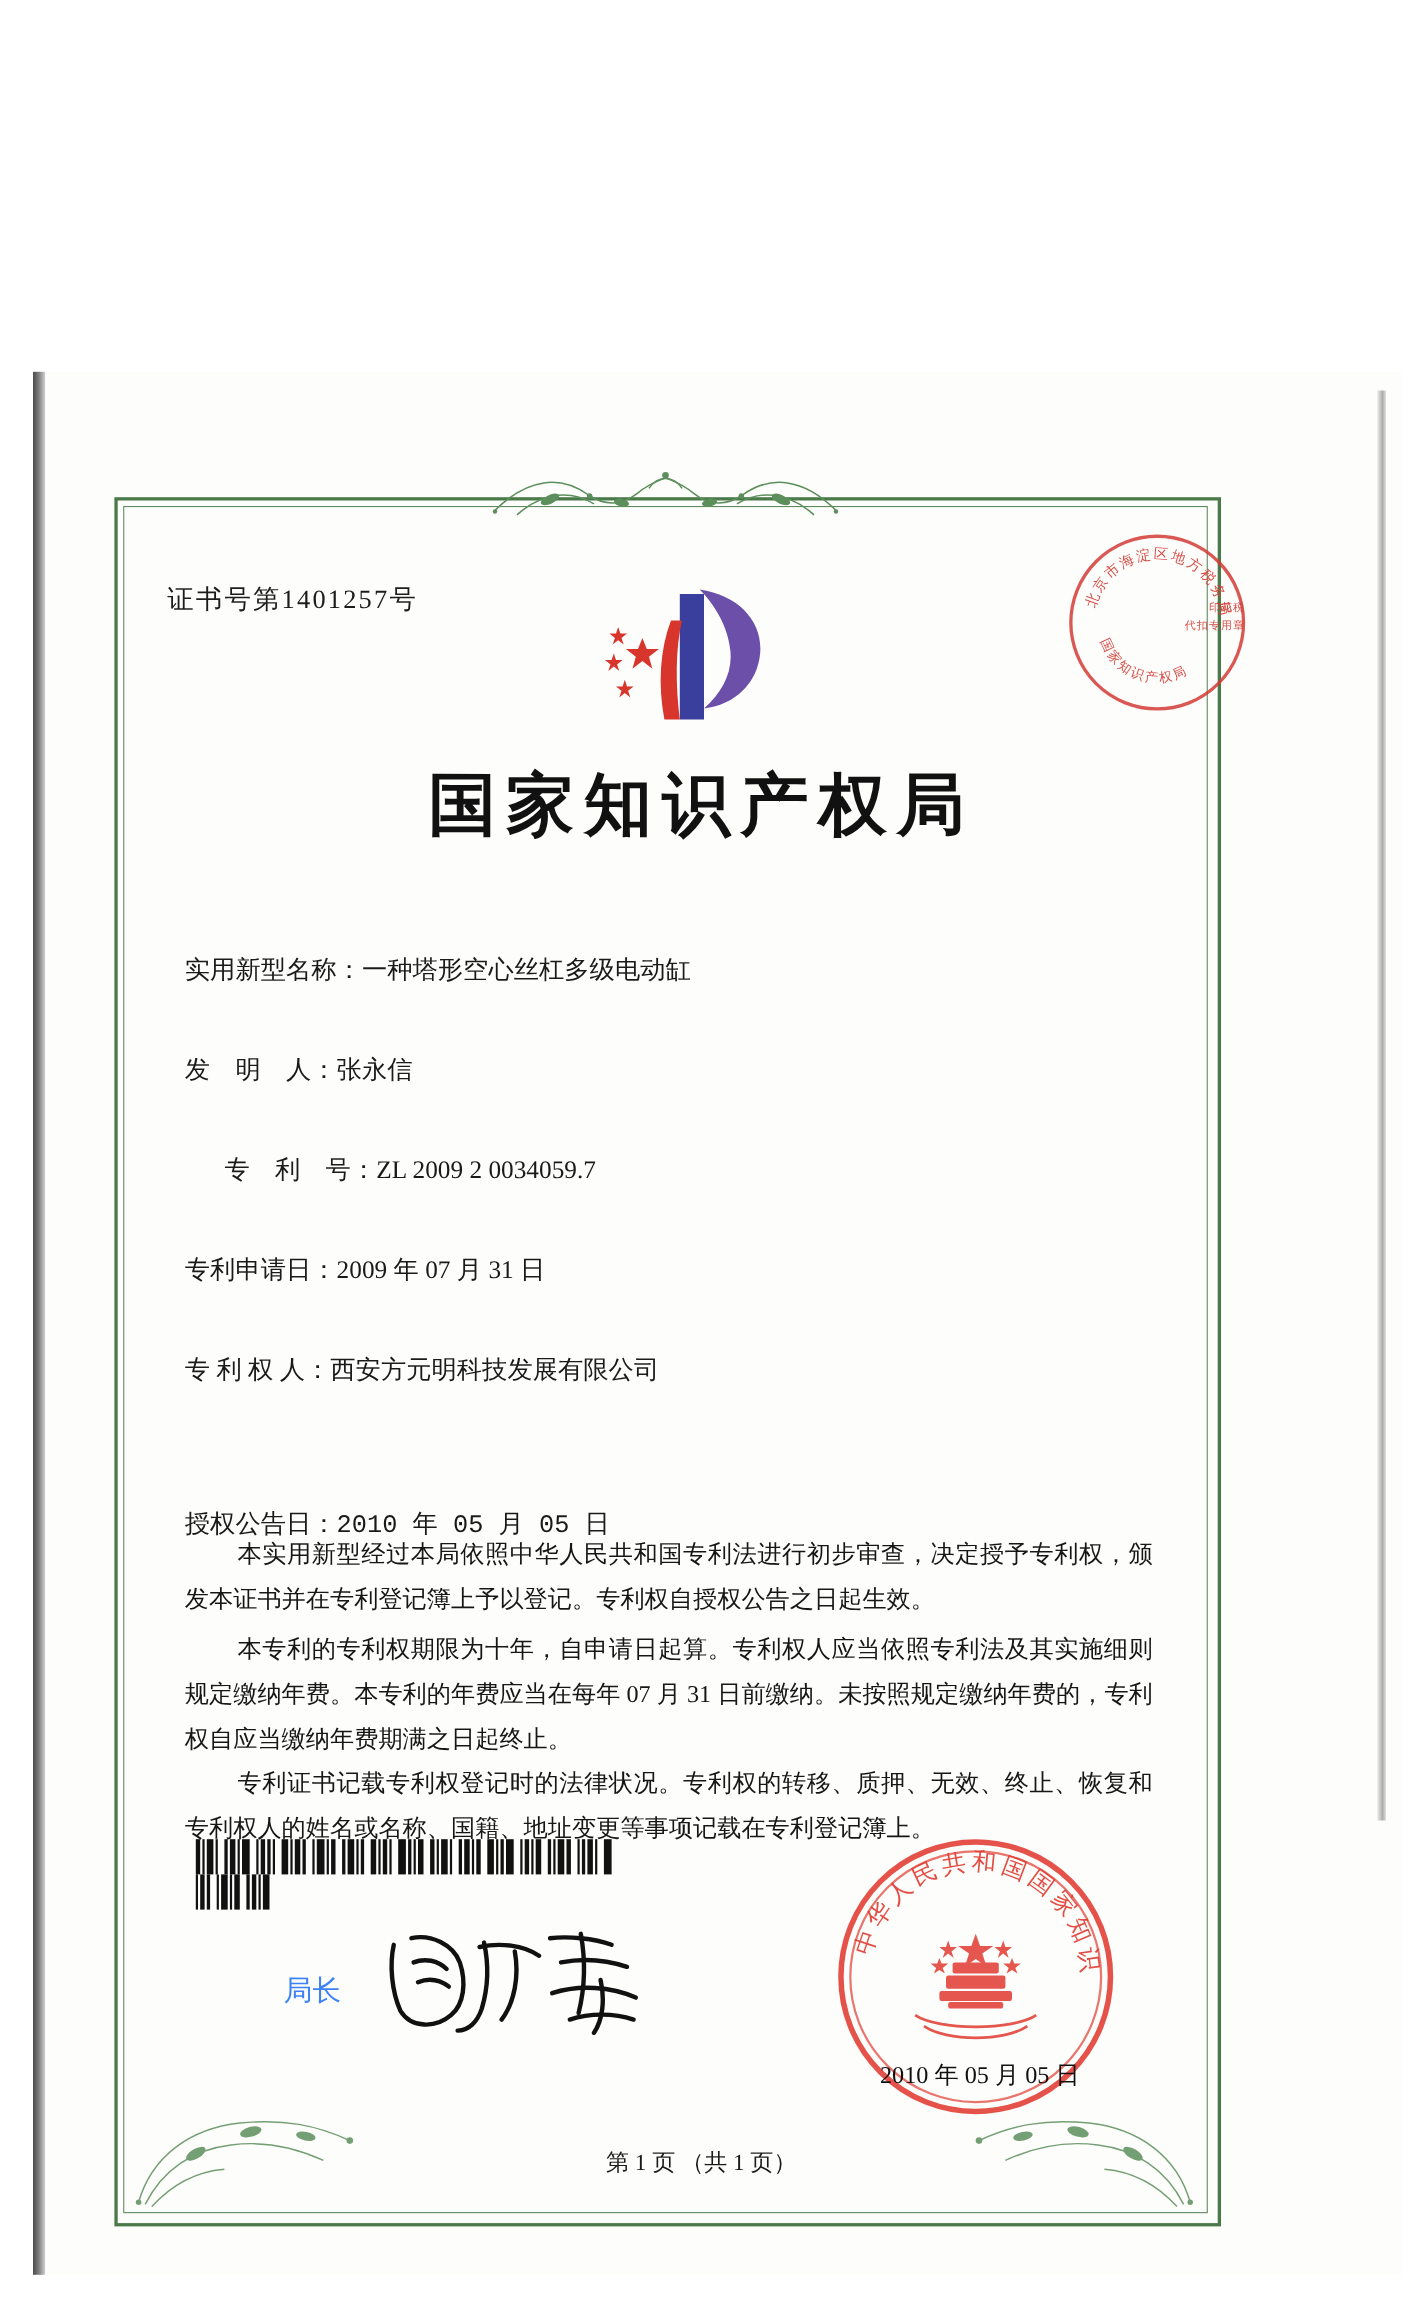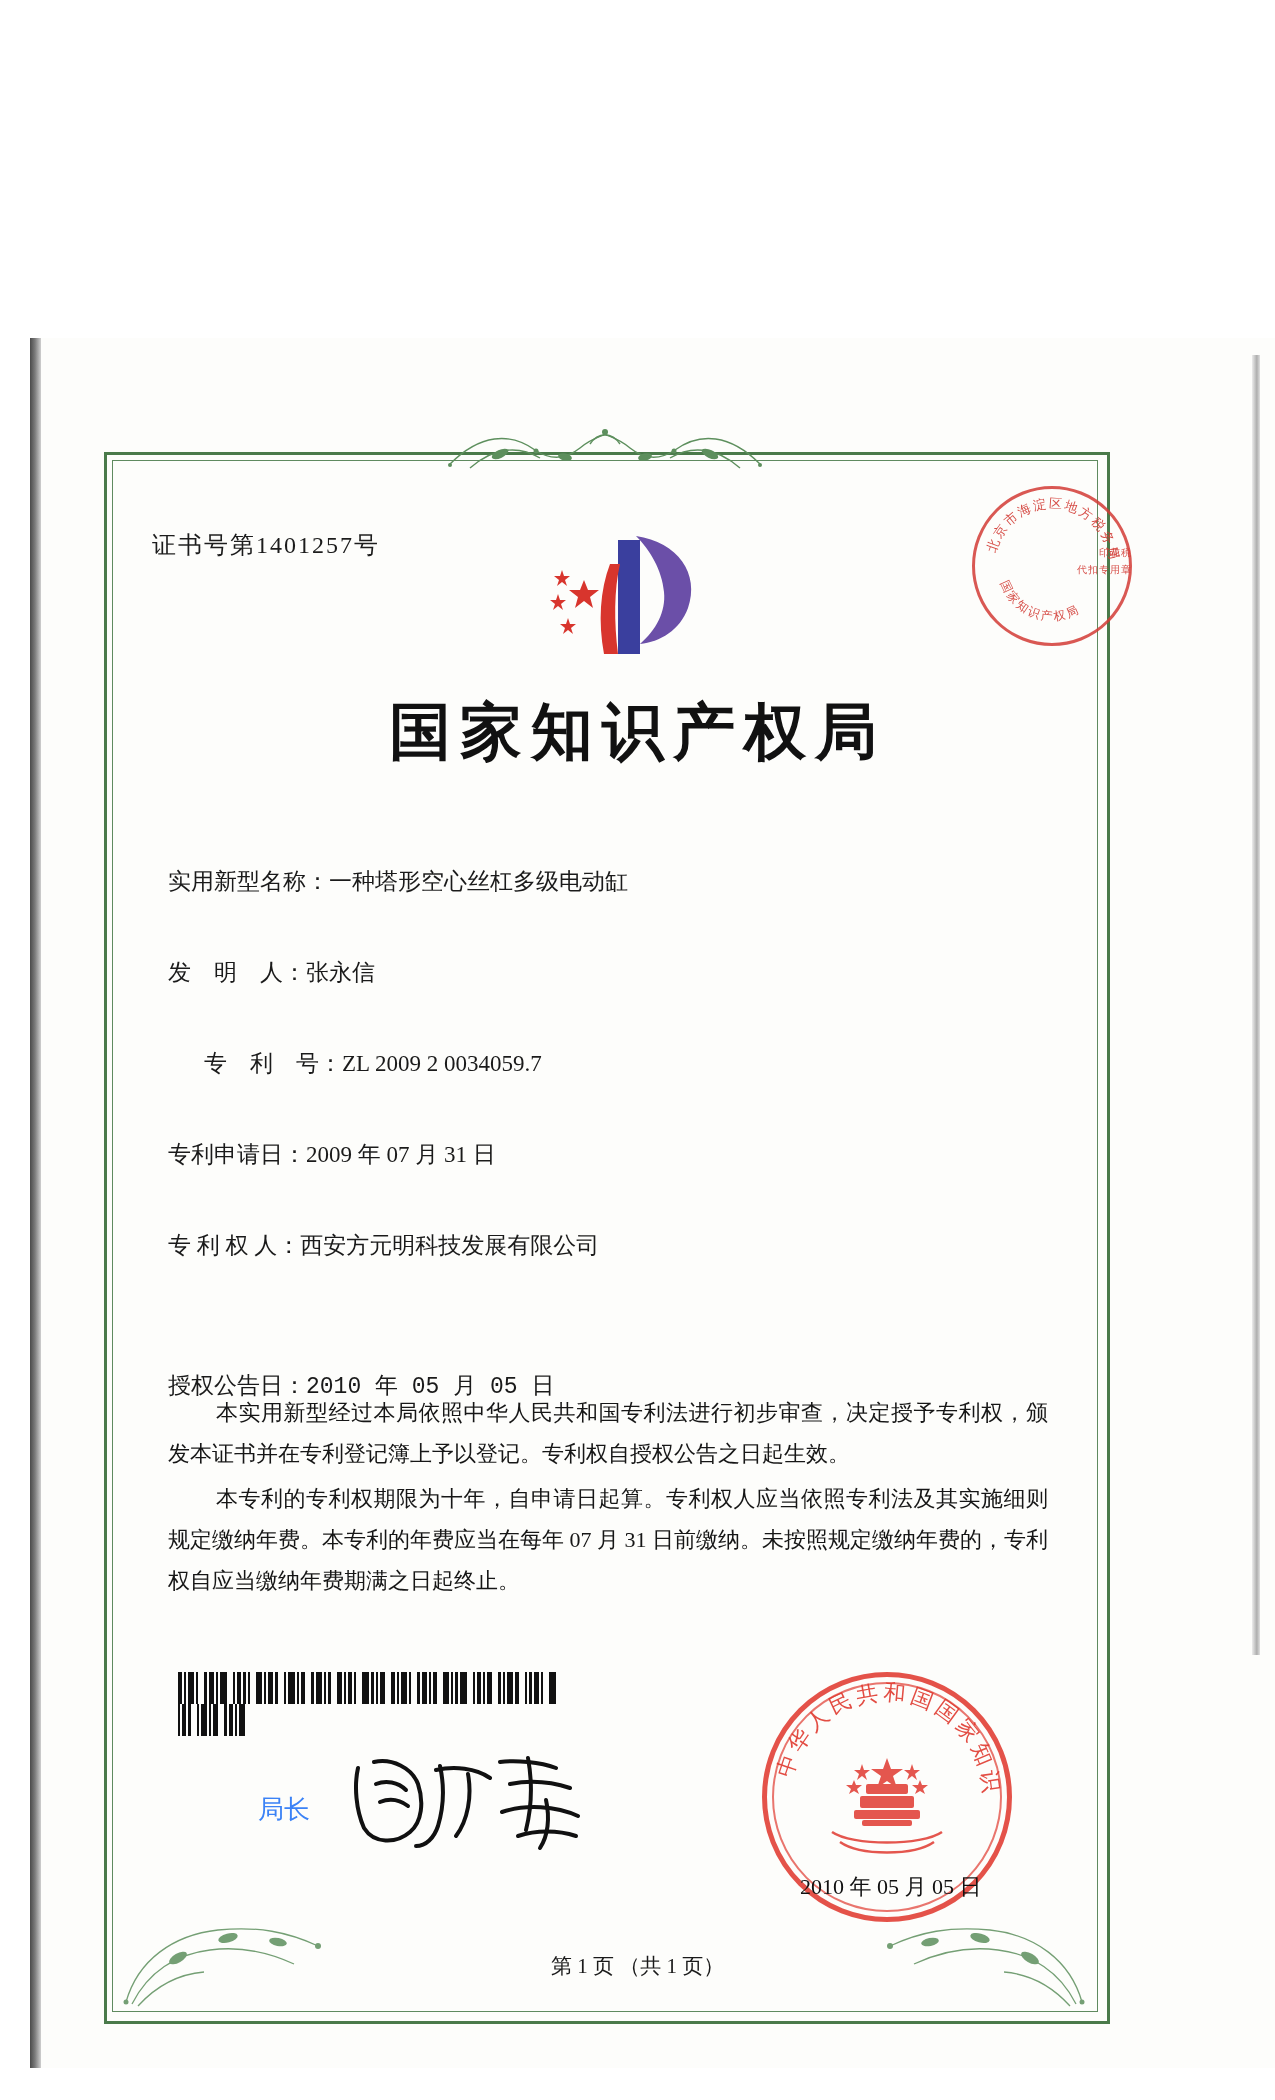--- a/index.html
+++ b/index.html
@@ -395,20 +395,21 @@
   </div>
   <div class="field f5">
     <span class="lbl">专 利 权 人：</span><span class="val">西安方元明科技发展有限公司</span>
   </div>
   <div class="field f6">
     <span class="lbl">授权公告日：</span><span class="val">2010 年 05 月 05 日</span>
   </div>
 
   <div class="para p1">本实用新型经过本局依照中华人民共和国专利法进行初步审查，决定授予专利权，颁发本证书并在专利登记簿上予以登记。专利权自授权公告之日起生效。</div>
   <div class="para p2">本专利的专利权期限为十年，自申请日起算。专利权人应当依照专利法及其实施细则规定缴纳年费。本专利的年费应当在每年 07 月 31 日前缴纳。未按照规定缴纳年费的，专利权自应当缴纳年费期满之日起终止。</div>
+  <div class="para p3">专利证书记载专利权登记时的法律状况。专利权的转移、质押、无效、终止、恢复和专利权人的姓名或名称、国籍、地址变更等事项记载在专利登记簿上。</div>
 
   <div class="barcode">
     <span style="width:4px"></span><span style="width:2px"></span><span style="width:6px"></span><span style="width:2px"></span>
     <span style="width:3px"></span><span style="width:5px"></span><span style="width:2px"></span><span style="width:7px"></span>
     <span style="width:2px"></span><span style="width:4px"></span><span style="width:3px"></span><span style="width:2px"></span>
     <span style="width:6px"></span><span style="width:2px"></span><span style="width:5px"></span><span style="width:3px"></span>
     <span style="width:2px"></span><span style="width:7px"></span><span style="width:2px"></span><span style="width:4px"></span>
     <span style="width:3px"></span><span style="width:6px"></span><span style="width:2px"></span><span style="width:3px"></span>
     <span style="width:5px"></span><span style="width:2px"></span><span style="width:4px"></span><span style="width:2px"></span>
     <span style="width:7px"></span><span style="width:3px"></span><span style="width:2px"></span><span style="width:5px"></span>

